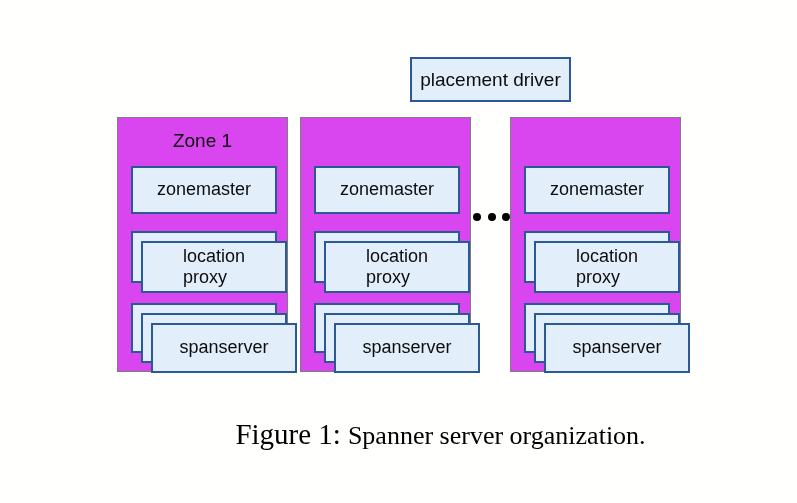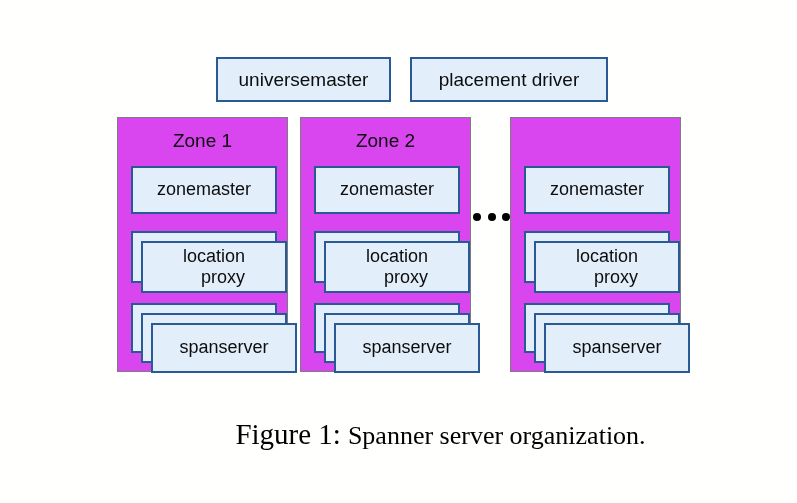--- a/index.html
+++ b/index.html
@@ -28,21 +28,21 @@
     background: #e3eefb;
     border: 2px solid #2a5a96;
     display: flex;
     align-items: center;
     justify-content: center;
     font-size: 19px;
     color: #0d0d0d;
     box-sizing: border-box;
   }
   #universemaster-box { left: 216px; top: 57px; width: 175px; height: 45px; }
-  #placement-driver-box { left: 410px; top: 57px; width: 198px; height: 45px; }
+  #placement-driver-box { left: 410px; top: 57px; width: 161px; height: 45px; }
 
   
   .zone {
     position: absolute;
     top: 117px;
     width: 171px;
     height: 255px;
     border: 1.5px solid #7d7d7d;
     background: #d946ef;
     box-sizing: border-box;
@@ -69,21 +69,21 @@
   .comp-layer {
     position: absolute;
     background: #e3eefb;
     border: 2px solid #2a5a96;
     box-sizing: border-box;
   }
   .comp-layer.front {
     display: flex;
     align-items: center;
     justify-content: center;
-    text-align: right;
+    text-align: left;
     font-size: 18px;
     line-height: 1.18;
     color: #0d0d0d;
   }
 
   
   .comp-zonemaster { left: 13px;  top: 48px;  width: 146px; height: 48px; }
   .comp-zonemaster .comp-layer { left: 0; top: 0; width: 146px; height: 48px; }
 
   .comp-locationproxy { left: 13px; top: 113px; width: 156px; height: 76px; }
@@ -129,23 +129,20 @@
     margin-left: 42px;
   }
   #caption .caption-label { font-size: 29px; }
   #caption .caption-text { font-size: 26px; }
 </style>
 </head>
 <body>
 
 <div id="figure-root">
 
-  <div id="universemaster-box" class="global-box">
-    <span>universemaster</span>
-  </div>
 
   <div id="placement-driver-box" class="global-box">
     <span>placement driver</span>
   </div>
 
   <div id="zone-0" class="zone">
     <div class="zone-title">Zone 1</div>
 
     <div class="component comp-zonemaster">
       <div class="comp-layer front l0">
@@ -166,21 +163,20 @@
     <div class="component comp-spanserver">
       <div class="comp-layer l0"></div>
       <div class="comp-layer l1"></div>
       <div class="comp-layer front l2">
         <span>spanserver</span>
       </div>
     </div>
   </div>
 
   <div id="zone-1" class="zone">
-    <div class="zone-title">Zone 2</div>
 
     <div class="component comp-zonemaster">
       <div class="comp-layer front l0">
         <span>zonemaster</span>
       </div>
     </div>
 
     <div class="component comp-locationproxy">
       <div class="comp-layer l0"></div>
       <div class="comp-layer front l1">

